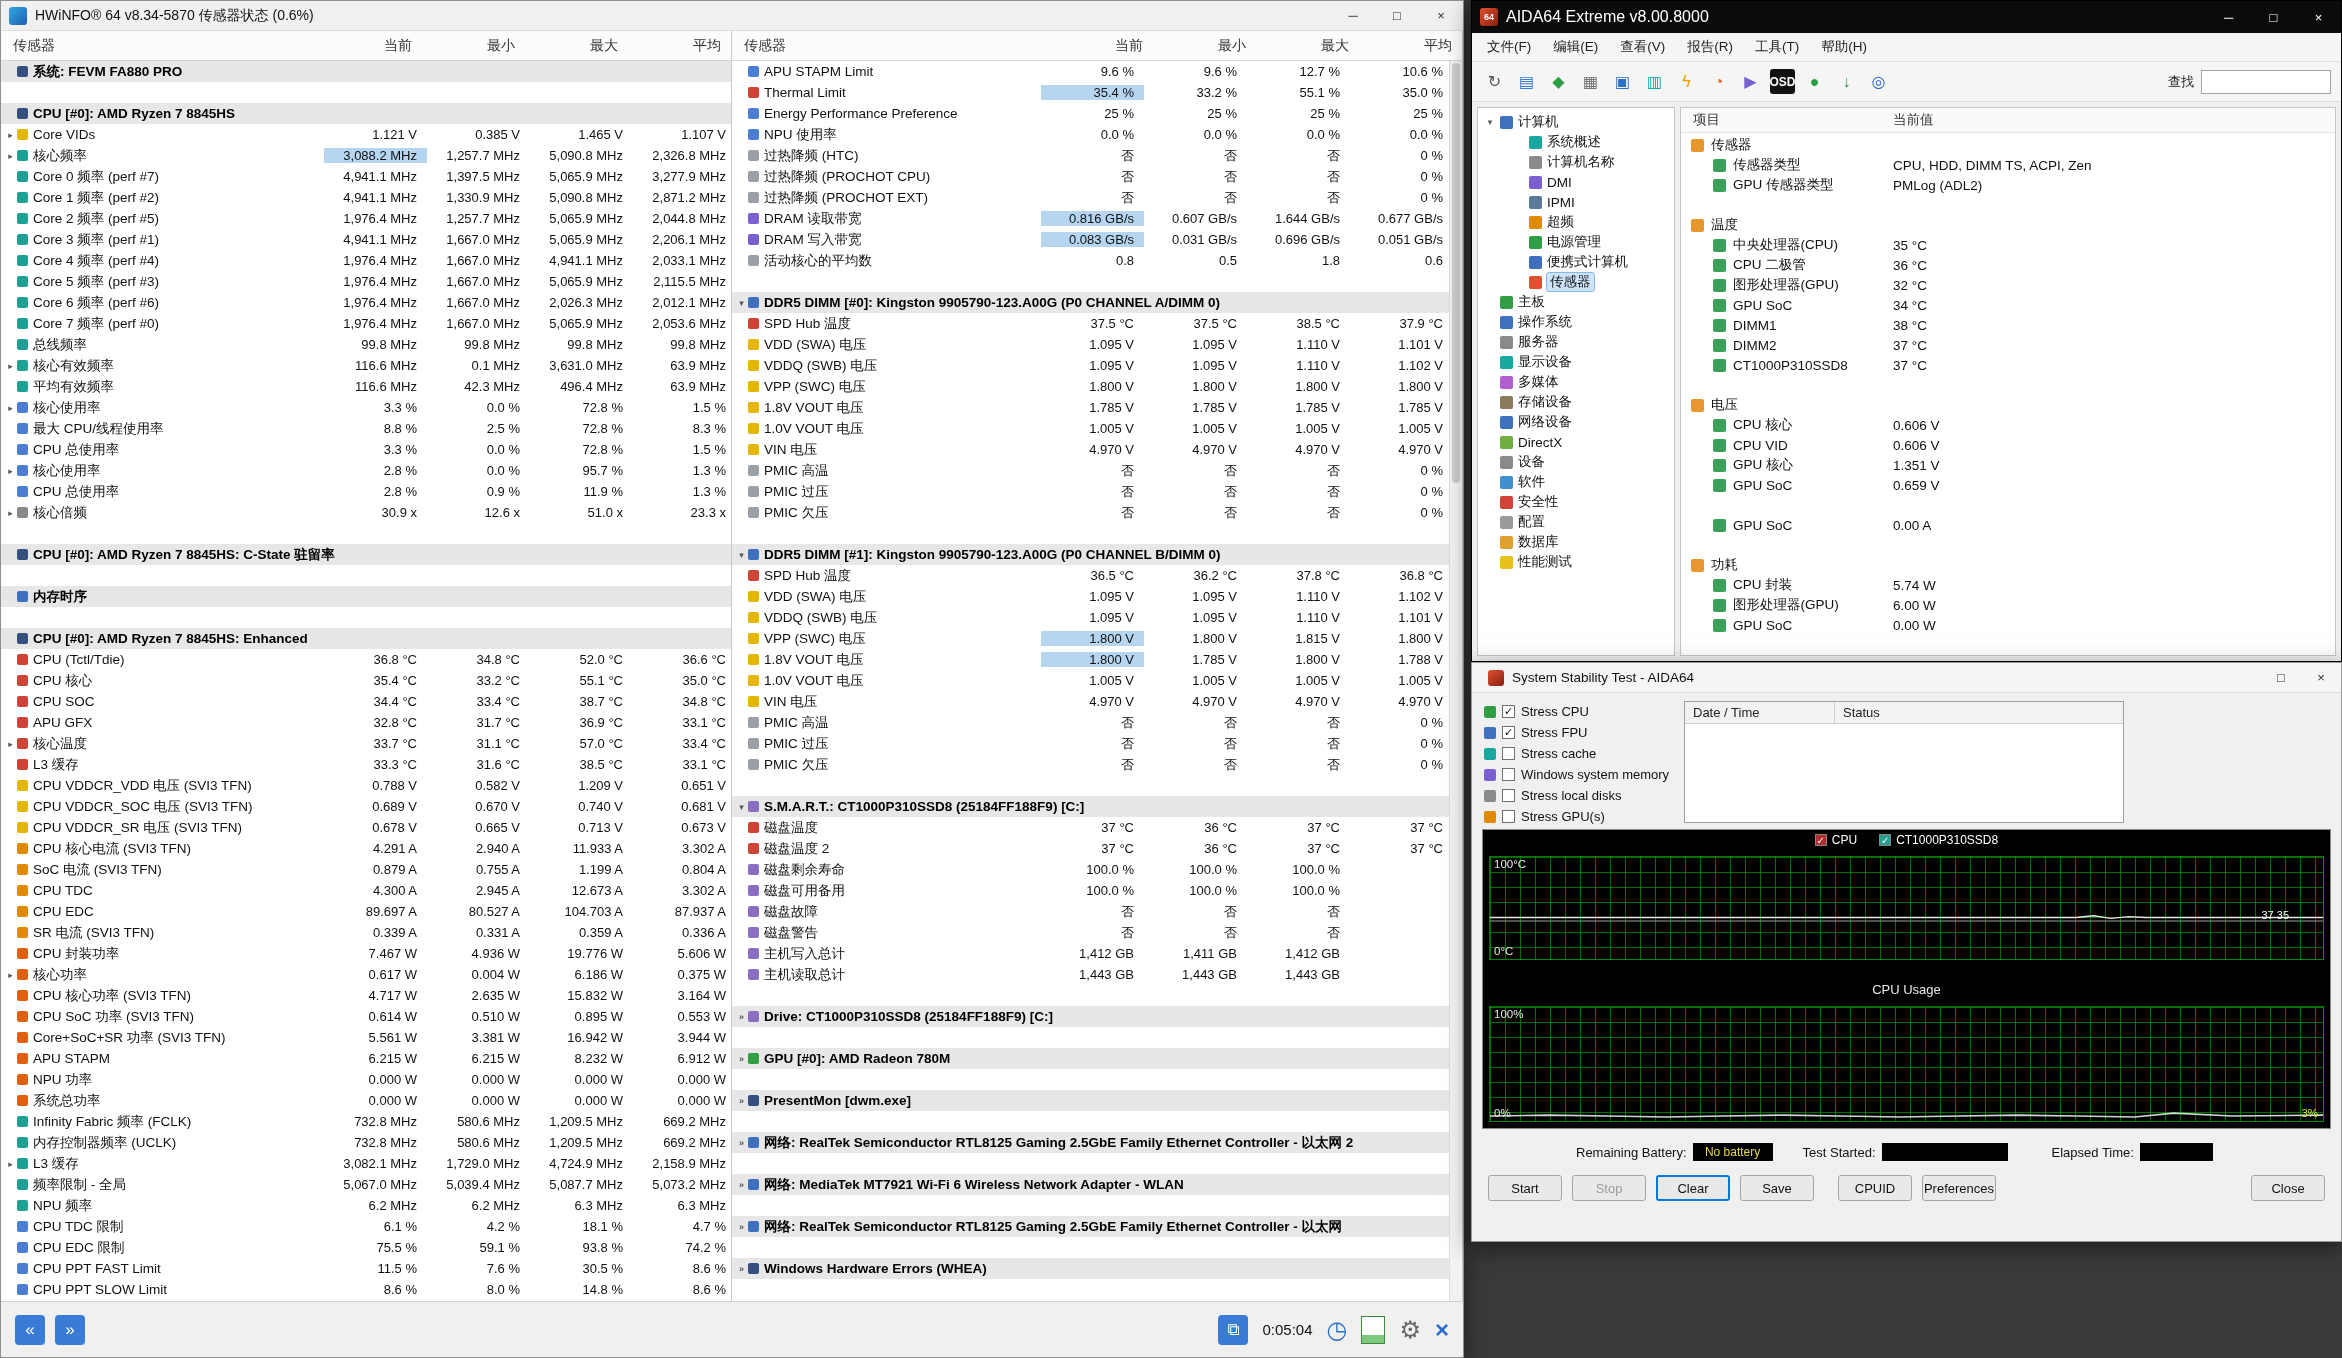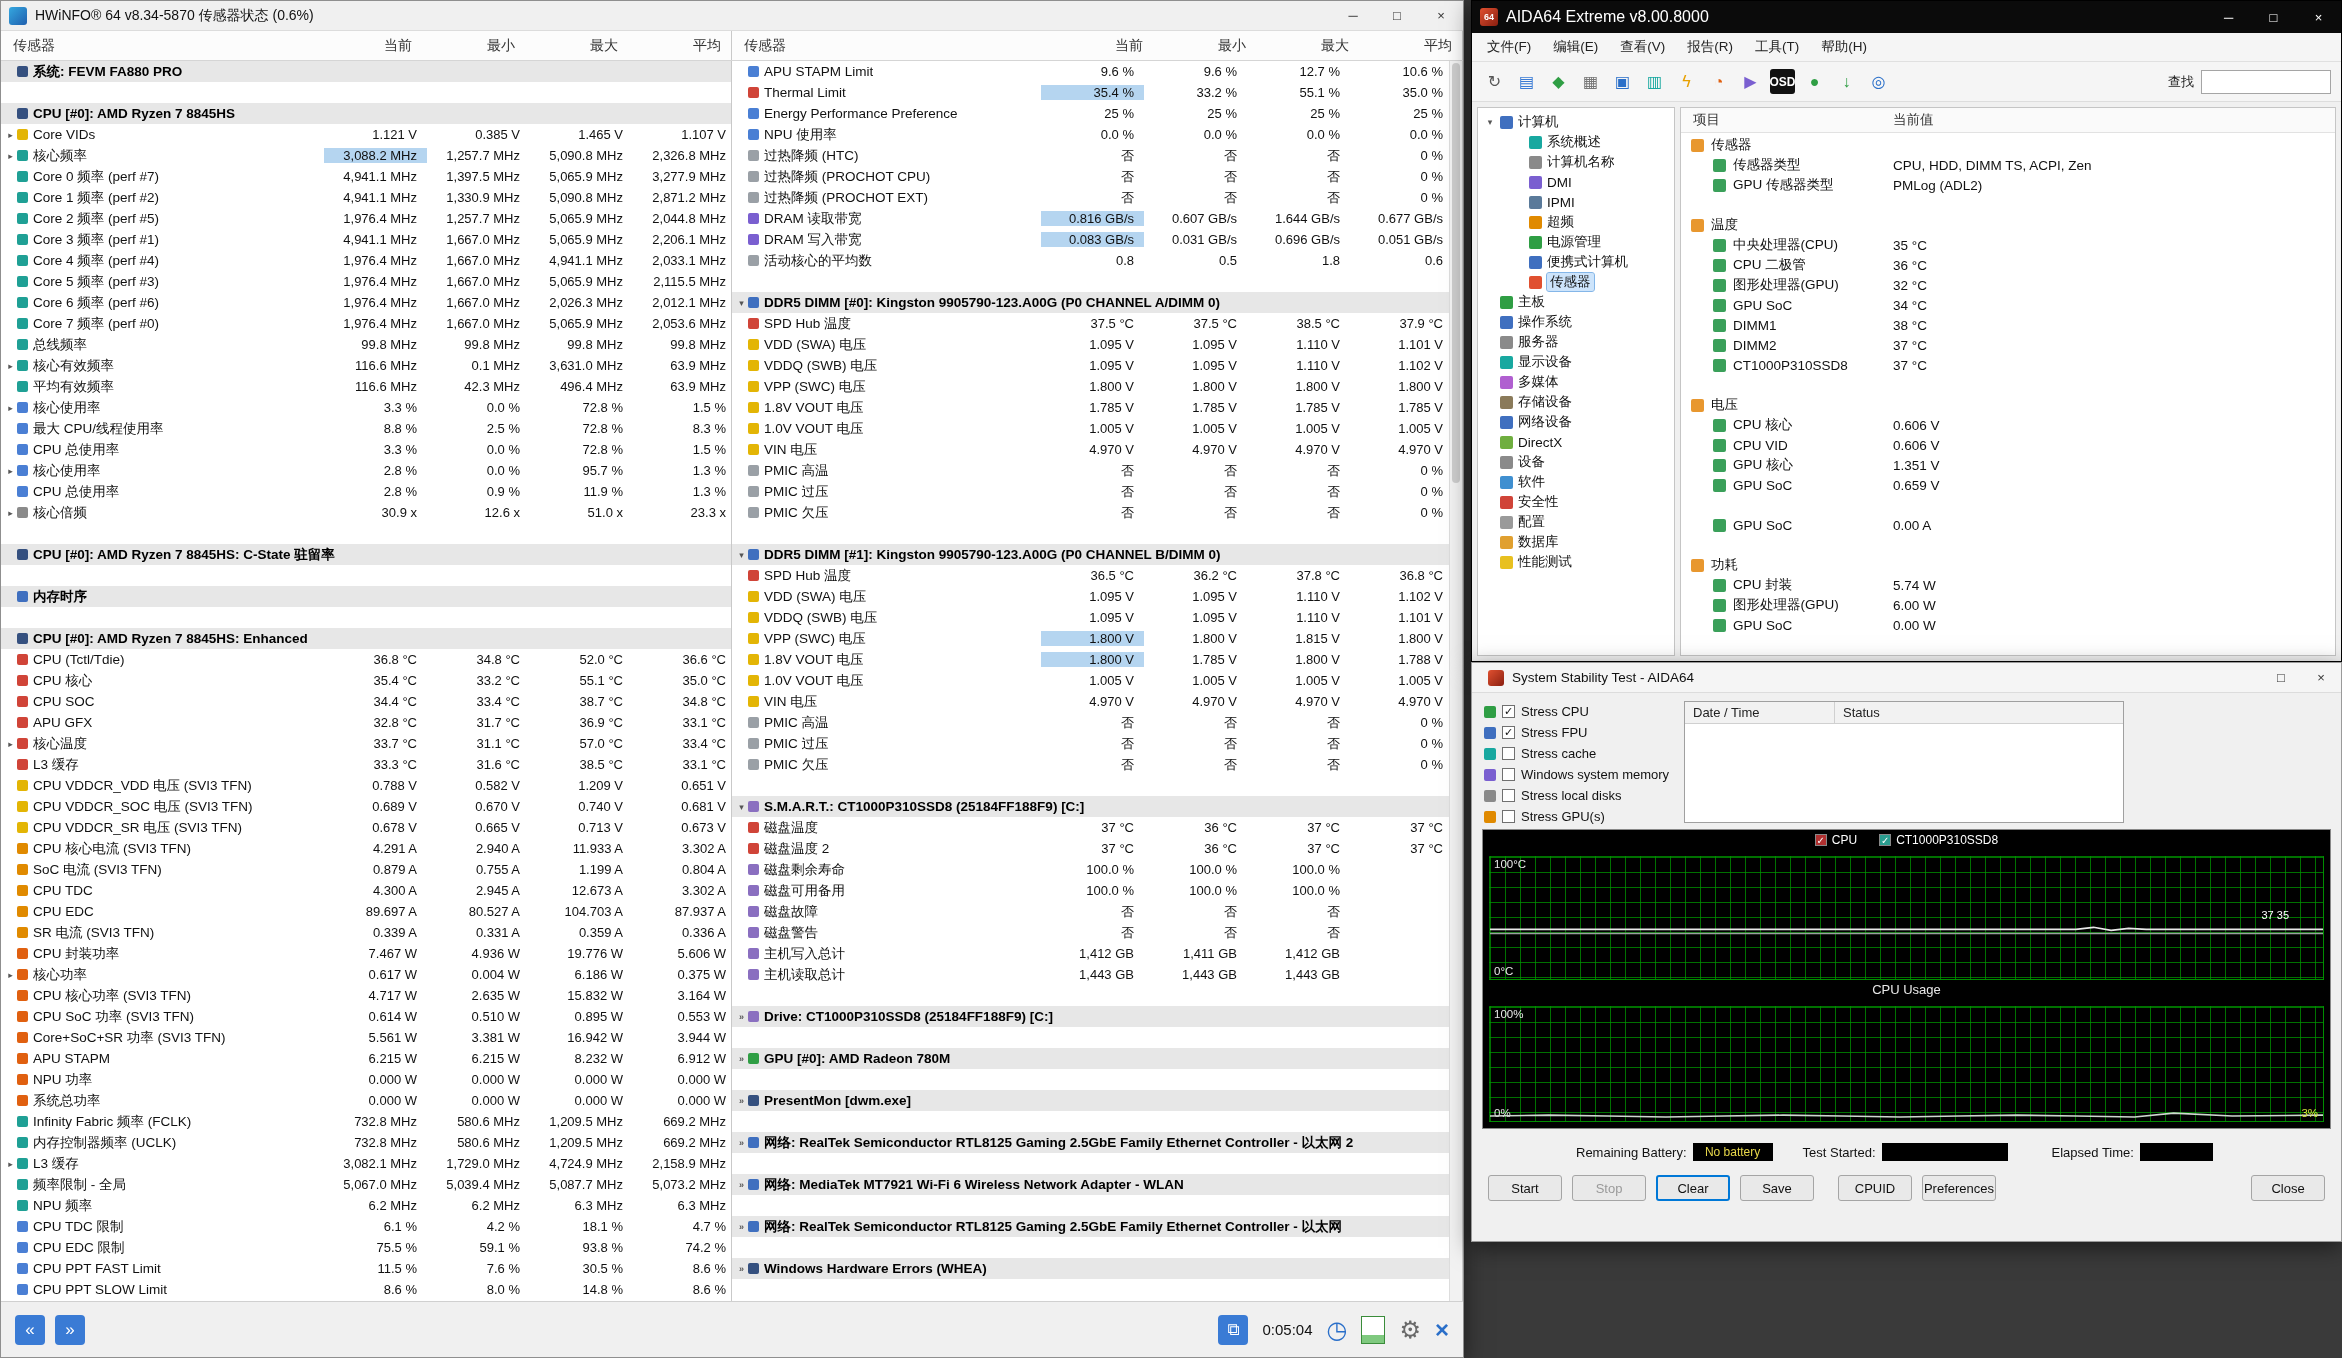--- a/index.html
+++ b/index.html
@@ -83,21 +83,21 @@
 .sst-table-header{display:flex;height:22px;background:#f2f2f2;border-bottom:1px solid #d0d0d0;font-size:13px;color:#222;align-items:center}
 .st-col1{width:150px;border-right:1px solid #d0d0d0;padding-left:8px;height:100%;display:flex;align-items:center}
 .st-col2{padding-left:8px}
 .sst-tabs{display:flex;padding:0 10px;height:26px;align-items:flex-end;flex:none;margin-top:4px}
 .sst-tab{padding:4px 11px 3px;border:1px solid #a5a5a5;border-bottom:none;background:#e6e6e6;font-size:13px;color:#222;border-radius:3px 3px 0 0;margin-right:2px}
 .sst-tab.active{background:#fff;position:relative;top:1px;padding-bottom:4px}
 .sst-graph-panel{margin:0 10px;background:#000;border:1px solid #888;height:300px;position:relative;flex:none}
 .sst-legend{position:absolute;top:3px;left:0;right:0;display:flex;justify-content:center;gap:22px;align-items:center;font-size:12px;color:#fff}
 .legend-cb{width:12px;height:12px;border:1px solid #888;display:inline-flex;align-items:center;justify-content:center;font-size:10px;color:#fff;margin-right:5px;flex:none}
 .graph{position:absolute;left:6px;right:6px;background-color:#000;background-image:repeating-linear-gradient(to right,rgba(0,150,0,.75) 0 1px,transparent 1px 15px),repeating-linear-gradient(to bottom,rgba(0,150,0,.75) 0 1px,transparent 1px 15px);border:1px solid rgba(0,150,0,.75)}
-#temp-graph{top:26px;height:124px}
+#temp-graph{top:26px;height:104px}
 #usage-graph{top:176px;height:116px}
 .g-label{position:absolute;font-size:11.5px;color:#e8e8e8;left:4px}
 .g-top{top:1px}.g-bottom{bottom:2px}
 .g-series-vals{position:absolute;right:34px;top:52px;font-size:11px;color:#fff}
 .g-current{position:absolute;right:5px;bottom:2px;font-size:11.5px;color:#d6e83c}
 .usage-title{position:absolute;top:152px;left:0;right:0;text-align:center;color:#e8e8e8;font-size:13px}
 .graph svg{position:absolute;inset:0;width:100%;height:100%}
 .sst-info{height:34px;display:flex;align-items:center;font-size:13px;color:#111;padding-left:104px;flex:none;margin-top:6px}
 .black-box{height:18px;background:#000;color:#e8d84a;font-size:12px;display:flex;align-items:center;justify-content:center;margin-left:6px}
 #battery-box{width:80px}

